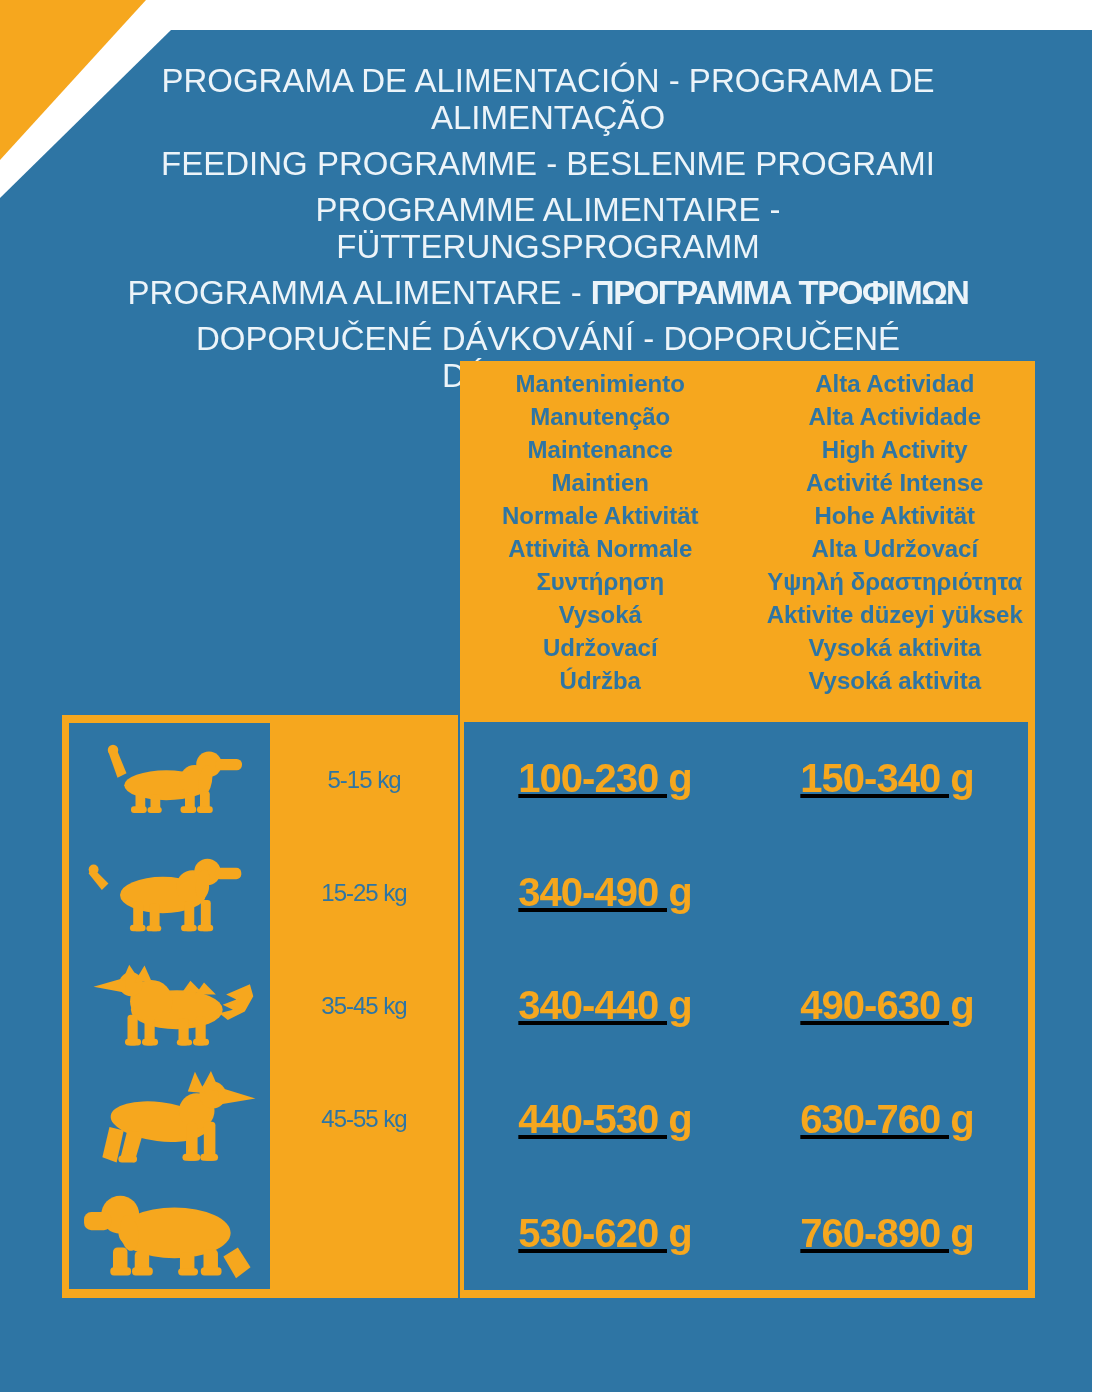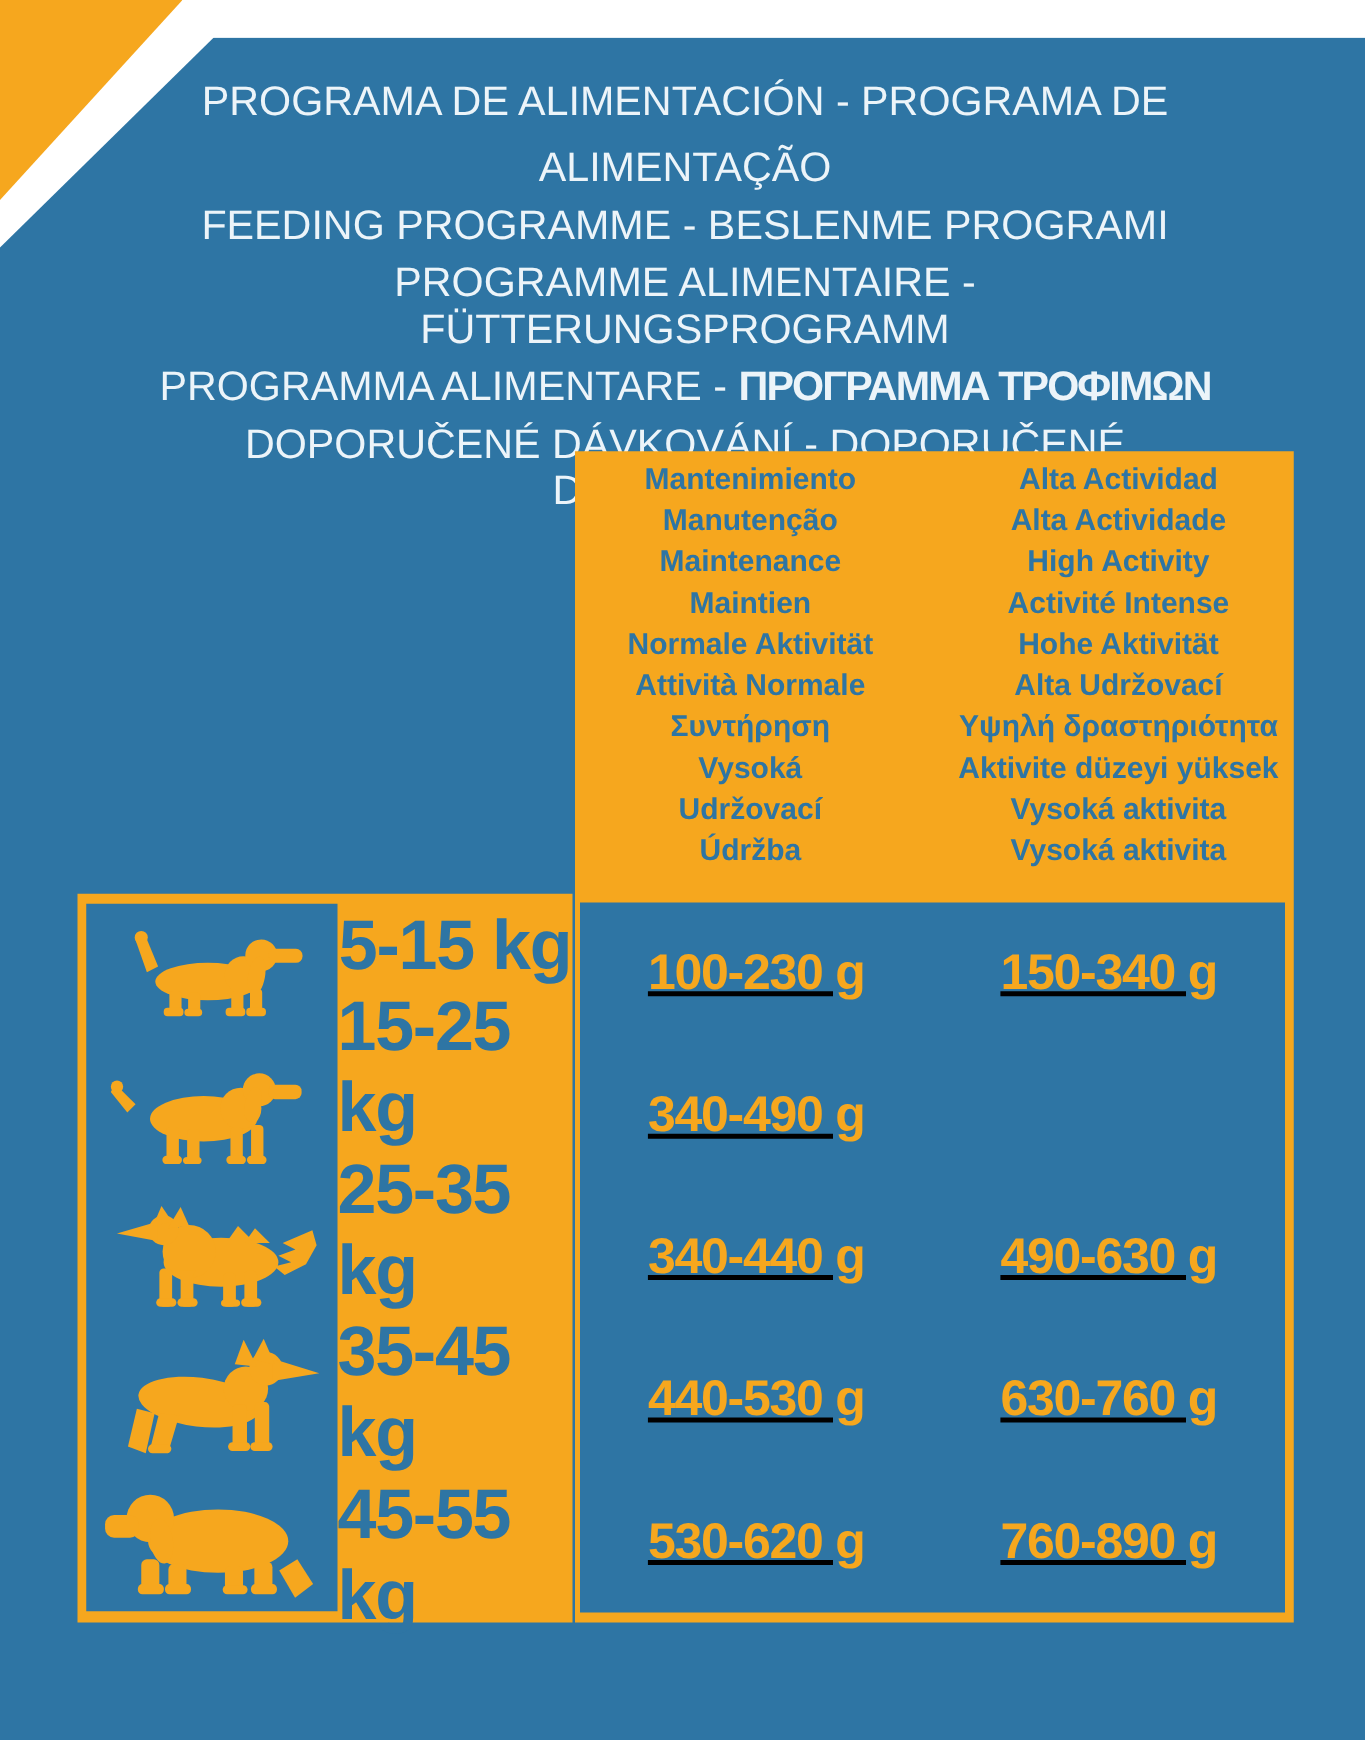--- a/index.html
+++ b/index.html
@@ -26,21 +26,21 @@
     clip-path:polygon(0 0, 100% 0, 0 100%);
   }
   
   .title-block{
     position:absolute;left:118px;top:62px;width:860px;
     text-align:center;color:var(--title);
     font-size:33px;line-height:37px;font-weight:400;
     letter-spacing:0px;
   }
   .title-line{margin:0 0 9px 0;}
-  .title-line.wrap-first{margin-bottom:16px;}
+  .title-line.wrap-first{margin-bottom:0;}
   .title-bold{
     font-weight:700;letter-spacing:-1.5px;
   }
   
   .right-panel{
     position:absolute;left:460px;top:361px;width:575px;height:937px;
     background:var(--orange);
   }
   .header-cols{
     position:absolute;left:0;top:0;width:100%;height:286px;
@@ -75,21 +75,21 @@
   .dog-cell{display:flex;align-items:center;justify-content:center;}
   .dog-cell svg{display:block;}
   .dog-cell svg *{fill:var(--orange);}
   .mirrored{transform:scaleX(-1);}
   .weight-col{
     position:absolute;left:208px;top:8px;width:188px;height:566px;
     display:grid;grid-template-rows:repeat(5,1fr);
   }
   .weight-cell{
     display:flex;align-items:center;justify-content:center;
-    color:var(--blue);font-size:56px;font-weight:700;letter-spacing:-1px;
+    color:var(--blue);font-size:24px;font-weight:400;letter-spacing:-1px;
   }
 </style>
 </head>
 <body>
 
 <div class="page">
 
   <div class="blue-panel"></div>
   <div class="corner-triangle"></div>
 
@@ -252,19 +252,18 @@
           <rect x="124" y="94" width="23" height="9" rx="4"></rect>
           <rect x="148" y="94" width="23" height="9" rx="4"></rect>
         </svg>
       </div>
 
     </div>
 
     <div class="weight-col">
       <div class="weight-cell">5-15 kg</div>
       <div class="weight-cell">15-25 kg</div>
-      <div class="weight-cell">25-35 kg</div>
       <div class="weight-cell">35-45 kg</div>
       <div class="weight-cell">45-55 kg</div>
     </div>
   </div>
 
 </div>
 
 </body></html>

